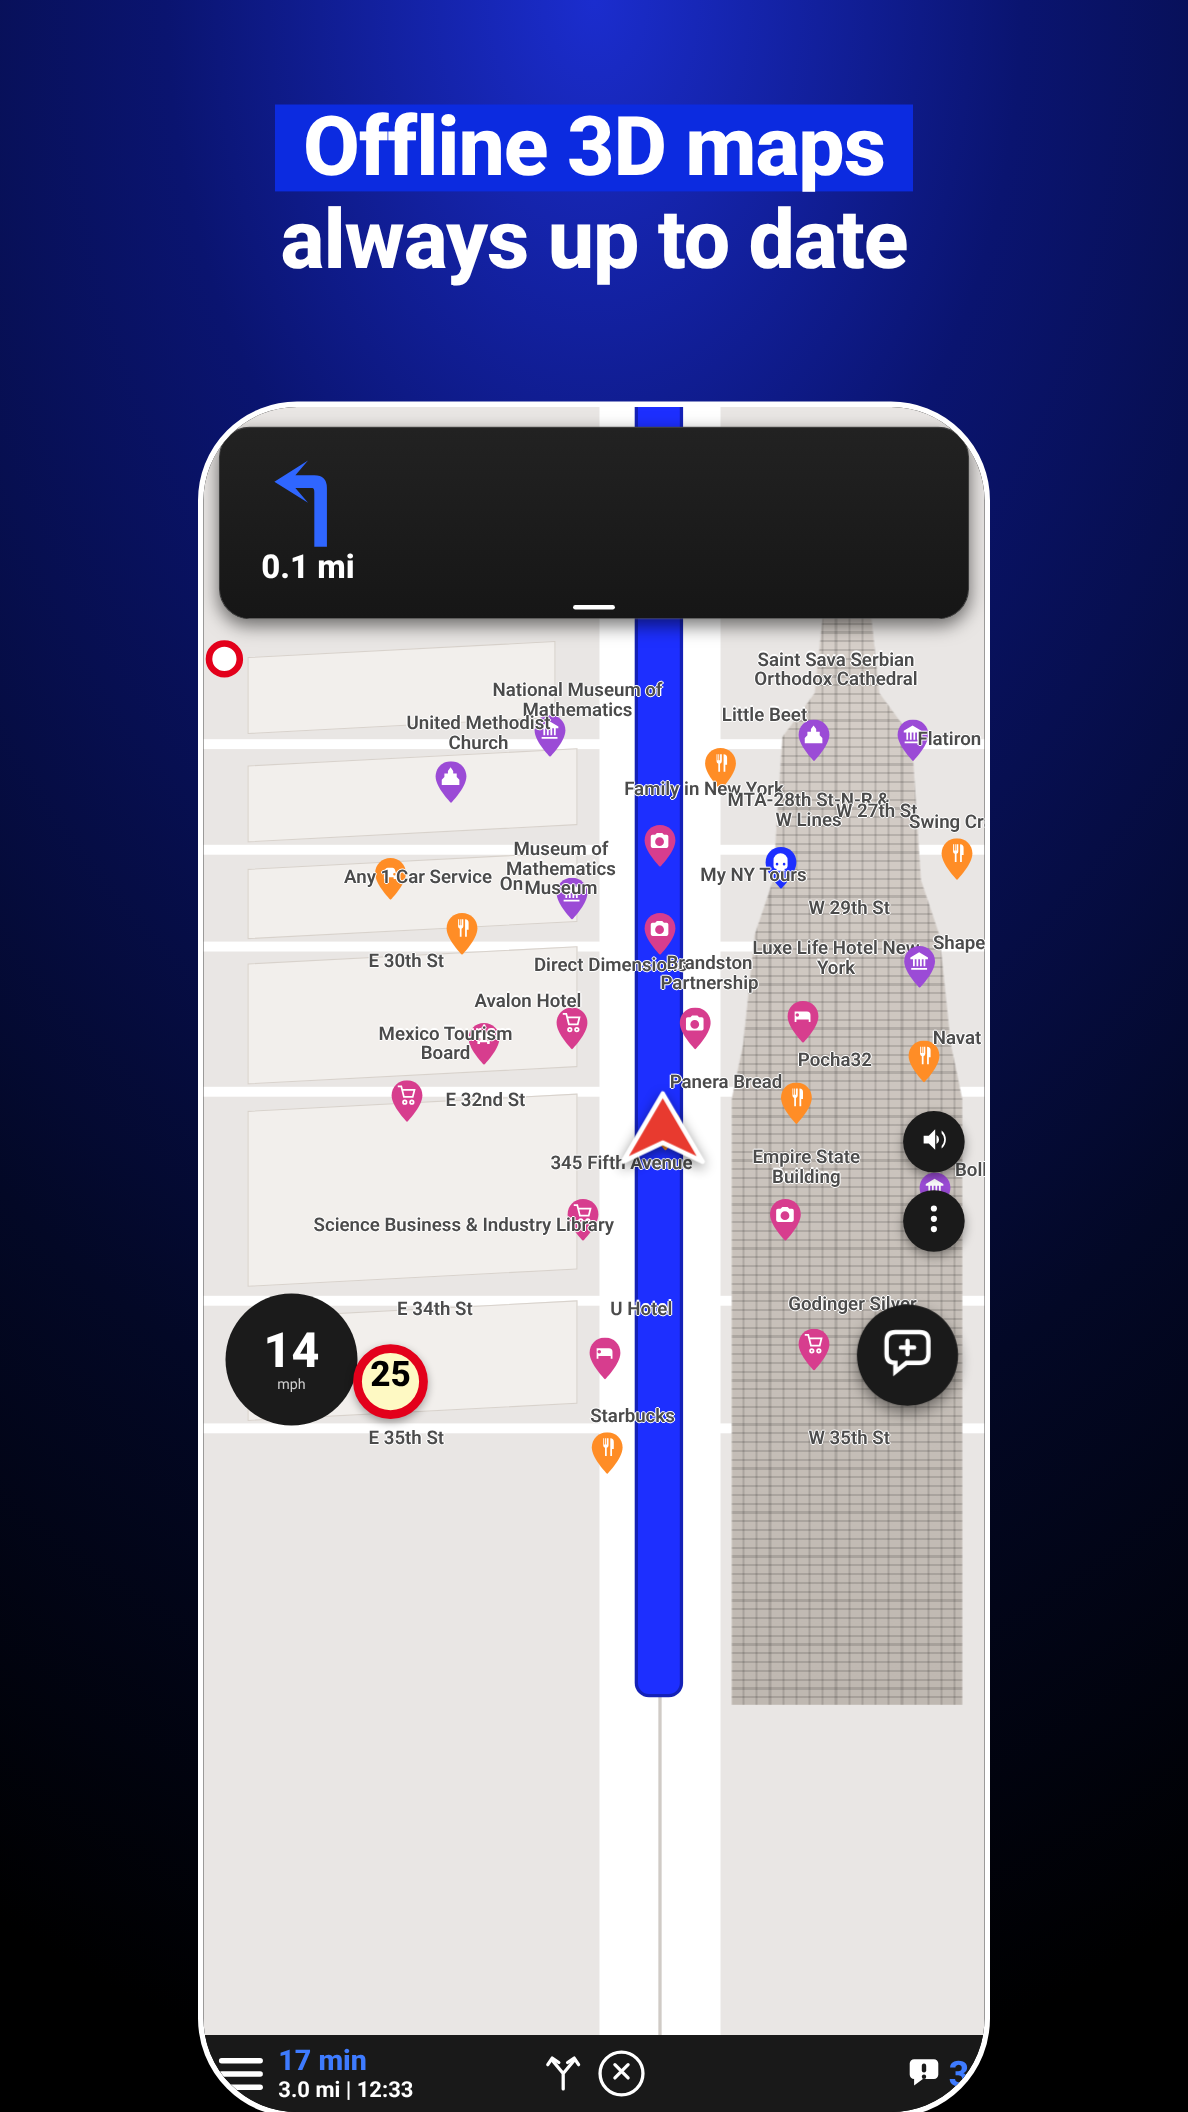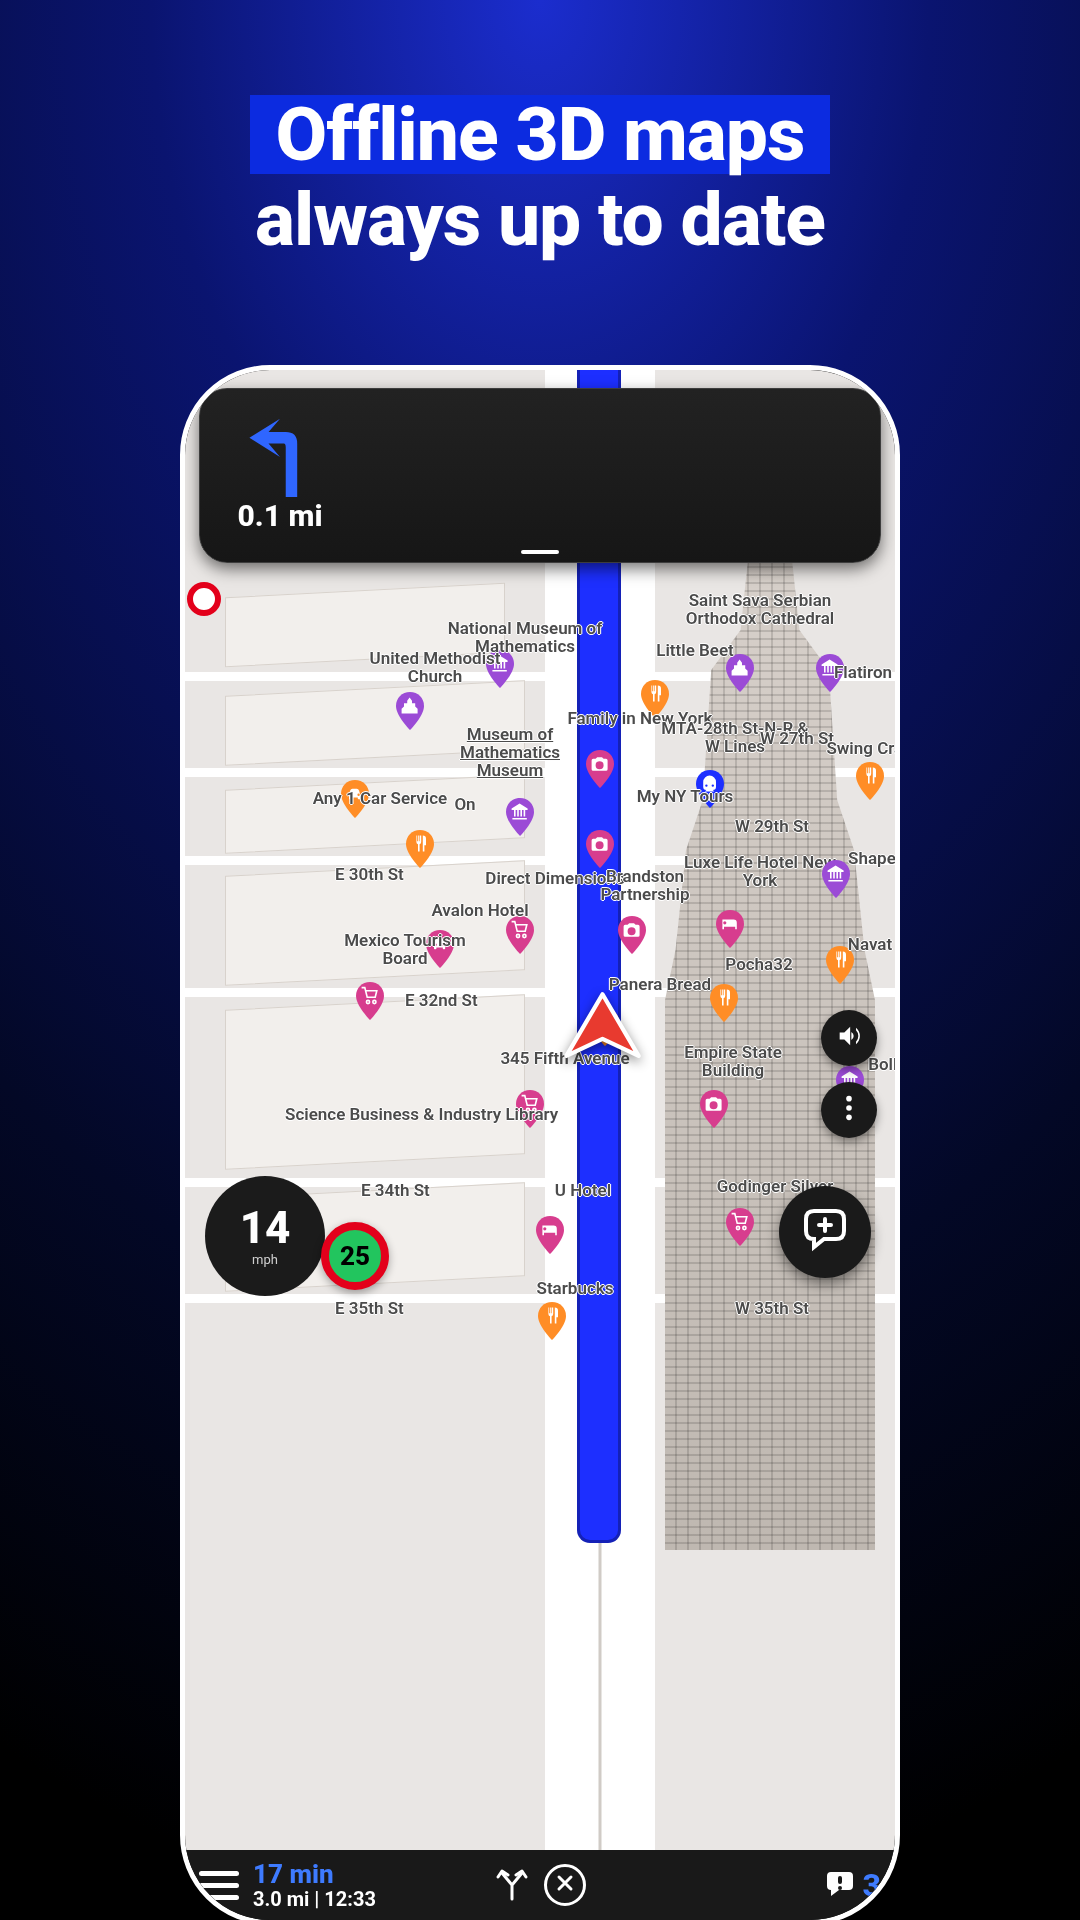--- a/index.html
+++ b/index.html
@@ -126,22 +126,22 @@
   .speed::before{
     content:""; position:absolute; inset:-4px; border-radius:50%;
     background: conic-gradient(from 150deg, #35d46a 0 30deg, #fff 30deg 360deg);
     z-index:-1;
   }
   .speed::after{ content:""; position:absolute; inset:3px; border-radius:50%; background:#1b1b1b; z-index:-1;}
   .speed-val{ font-size:44px; font-weight:800; line-height:1;}
   .speed-unit{ font-size:13px; color:#cfcfcf; margin-top:2px;}
   .speed-limit{
     position:absolute; left:136px; top:852px; width:68px; height:68px; border-radius:50%;
-    background:#22c55e; border:8px solid #e3001b; display:flex; align-items:center; justify-content:center;
-    font-size:26px; font-weight:800; box-shadow:0 3px 8px #0005;
+    background:#fef9c3; border:8px solid #e3001b; display:flex; align-items:flex-start; justify-content:center;
+    font-size:32px; font-weight:800; box-shadow:0 3px 8px #0005;
   }
 
   
   .bbar {
     position:absolute; left:0; right:0; bottom:0; height:70px; background:#191919;
     display:flex; align-items:center; color:#fff; padding:4px 14px;
   }
   .ham { width:40px; display:flex; flex-direction:column; gap:7px;}
   .ham span{height:5px; background:#fff; border-radius:3px;}
   .eta { margin-left:14px; }
@@ -236,21 +236,21 @@
               <path d="M4 6h3l2-2h6l2 2h3a2 2 0 0 1 2 2v11a2 2 0 0 1-2 2H4a2 2 0 0 1-2-2V8a2 2 0 0 1 2-2zm8 3a5 5 0 1 0 .001 10.001A5 5 0 0 0 12 9z"></path>
             </g>
           </svg></div>
         <div class="pin-label" style="left: 375px; top: 340px;">Family in New York</div>
         <div class="pin" style="left: 320px; top: 428px;"><svg viewBox="0 0 30 38">
             <path d="M15 0C7 0 1 6 1 14c0 10 14 24 14 24s14-14 14-24C29 6 23 0 15 0z" fill="#9b4bd6"></path>
             <g transform="translate(5 4) scale(.8)" fill="#fff">
               <path d="M3 22h18v-2H3v2zm2-4h2v-8H5v8zm4 0h2v-8H9v8zm4 0h2v-8h-2v8zm4 0h2v-8h-2v8zM12 2 2 8v2h20V8L12 2z"></path>
             </g>
           </svg></div>
-        <div class="pin-label" style="left: 245px; top: 356px; text-decoration: underline;">Museum of Mathematics Museum</div>
+        <div class="pin-label" style="left: 245px; top: 394px;">Museum of Mathematics Museum</div>
         <div class="pin" style="left: 155px; top: 410px;"><svg viewBox="0 0 30 38">
             <path d="M15 0C7 0 1 6 1 14c0 10 14 24 14 24s14-14 14-24C29 6 23 0 15 0z" fill="#ff8d26"></path>
             <g transform="translate(5 4) scale(.8)" fill="#fff">
               <path d="M5 13l1.5-5A3 3 0 0 1 9.4 6h5.2a3 3 0 0 1 2.9 2l1.5 5v5a1 1 0 0 1-1 1h-1a1 1 0 0 1-1-1v-1H8v1a1 1 0 0 1-1 1H6a1 1 0 0 1-1-1v-5zm2 2a1.5 1.5 0 1 0 0-3 1.5 1.5 0 0 0 0 3zm10 0a1.5 1.5 0 1 0 0-3 1.5 1.5 0 0 0 0 3z"></path>
             </g>
           </svg></div>
         <div class="pin-label" style="left: 115px; top: 420px;">Any 1 Car Service</div>
         <div class="pin" style="left: 220px; top: 460px;"><svg viewBox="0 0 30 38">
             <path d="M15 0C7 0 1 6 1 14c0 10 14 24 14 24s14-14 14-24C29 6 23 0 15 0z" fill="#ff8d26"></path>
             <g transform="translate(5 4) scale(.8)" fill="#fff">

